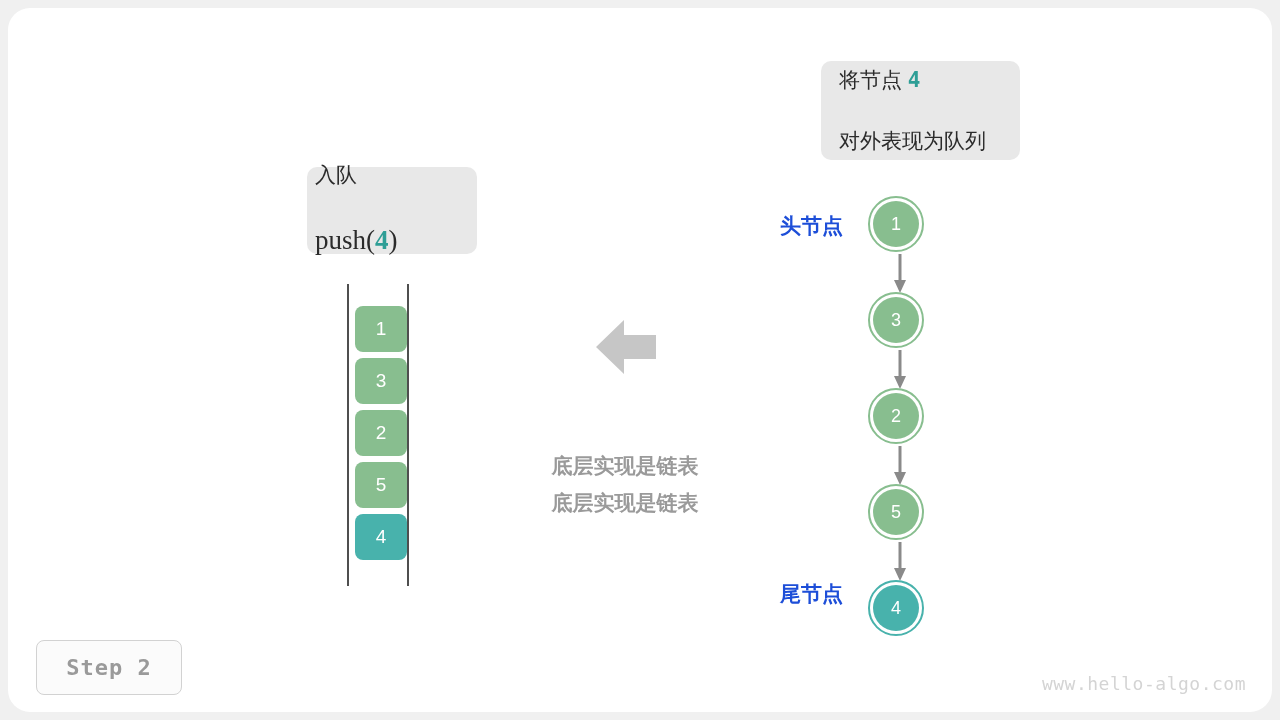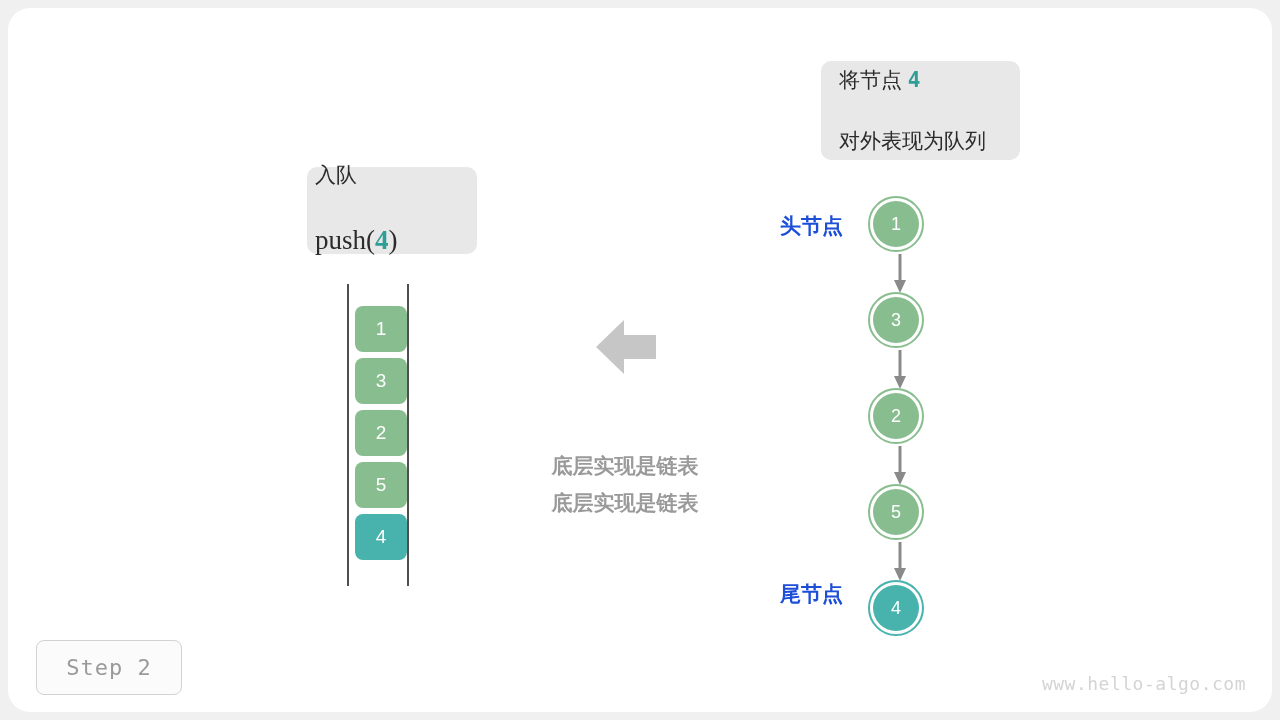--- a/index.html
+++ b/index.html
@@ -193,21 +193,21 @@
     left: 36px;
     top: 640px;
     width: 144px;
     height: 53px;
     border: 1px solid #d2d2d2;
     border-radius: 8px;
     background: #fbfbfb;
     color: #9a9a9a;
     font-family: "DejaVu Sans Mono", "Liberation Mono", monospace;
     font-size: 22px;
-    font-weight: normal;
+    font-weight: bold;
     letter-spacing: 1px;
     display: flex;
     align-items: center;
     justify-content: center;
   }
   #watermark {
     position: absolute;
     right: 34px;
     top: 673px;
     color: #d4d4d4;

